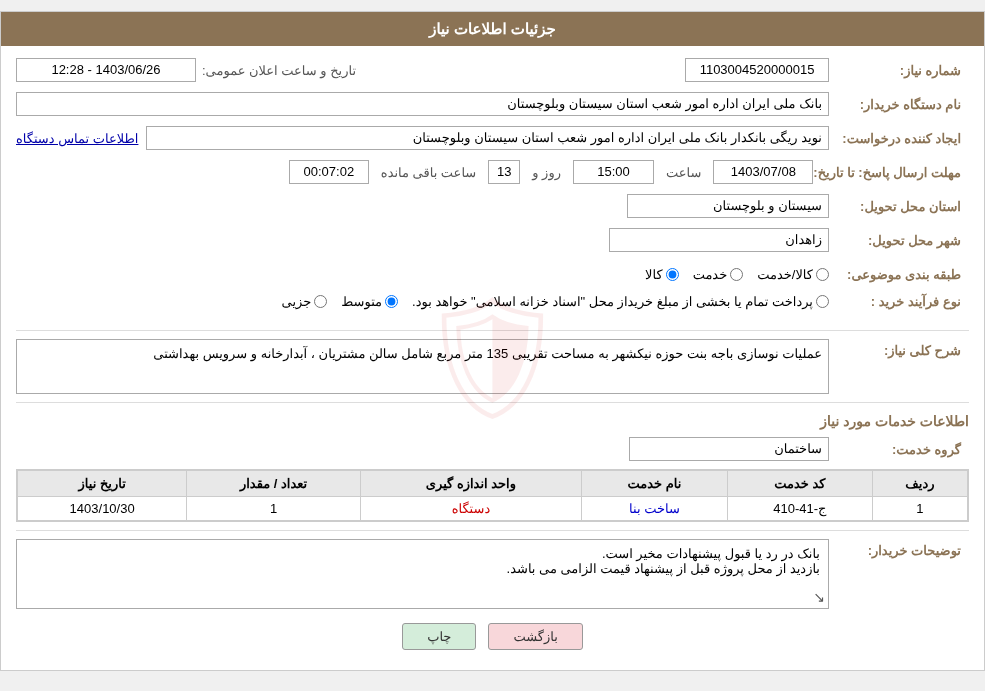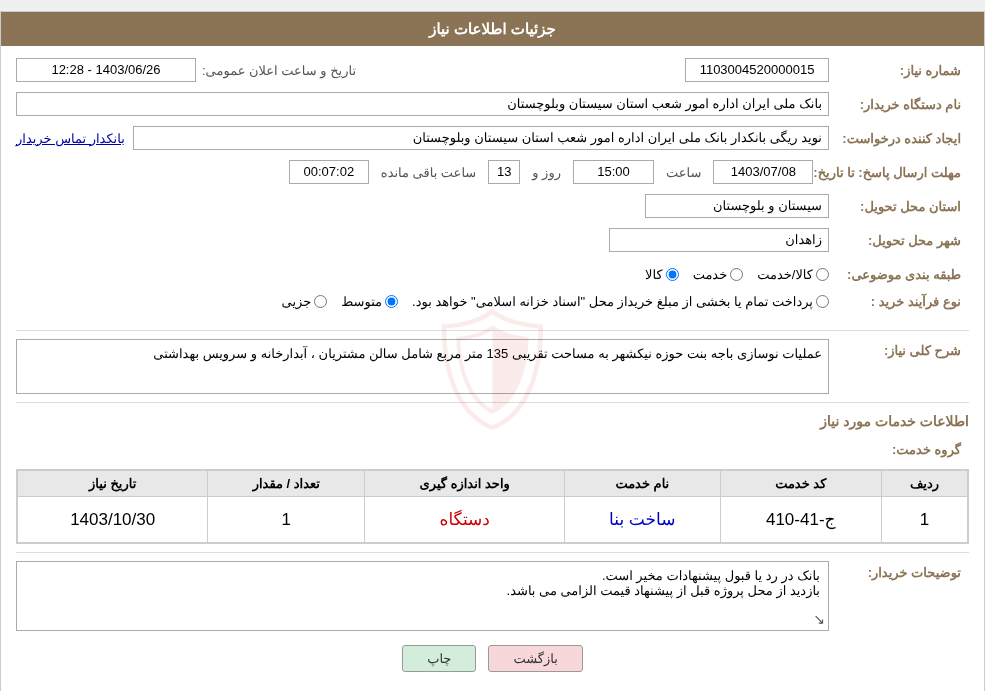--- a/index.html
+++ b/index.html
@@ -115,23 +115,23 @@
     }
     table th {
       background: #e8e8e8;
       border: 1px solid #ccc;
       padding: 5px 8px;
       text-align: center;
       font-size: 13px;
     }
     table td {
       border: 1px solid #ccc;
-      padding: 12px 8px;
+      padding: 4px 8px;
       text-align: center;
-      font-size: 17px;
+      font-size: 13px;
     }
     .td-red { color: #cc0000; }
     .td-blue { color: #0000cc; }
     .notes-area {
       border: 1px solid #aaa;
       background: #fff;
       padding: 6px 8px;
       min-height: 70px;
       font-size: 13px;
       direction: rtl;
@@ -217,21 +217,21 @@
       <div class="label-col">نام دستگاه خریدار:</div>
       <div class="value-col">
         <div class="input-box input-full">بانک ملی ایران اداره امور شعب استان سیستان وبلوچستان</div>
       </div>
     </div>
 
     <div class="form-row">
       <div class="label-col">ایجاد کننده درخواست:</div>
       <div class="value-col" style="gap:8px;">
         <div class="input-box" style="flex:1;">نوید ریگی بانکدار بانک ملی ایران اداره امور شعب استان سیستان وبلوچستان</div>
-        <span class="link-text">بانکدار تماس خریدار</span>
+        <span class="link-text">اطلاعات تماس دستگاه</span>
       </div>
     </div>
 
     <div class="form-row">
       <div class="label-col">مهلت ارسال پاسخ: تا تاریخ:</div>
       <div class="value-col">
         <div class="inline-row">
           <div class="input-box" style="width:100px; text-align:center;">1403/07/08</div>
           <span class="inline-label">ساعت</span>
           <div class="input-box" style="width:81px; text-align:center;">15:00</div>
@@ -239,21 +239,21 @@
           <div class="input-box" style="width:32px; text-align:center;">13</div>
           <span class="inline-label">ساعت باقی مانده</span>
           <div class="input-box" style="width:80px; text-align:center;">00:07:02</div>
         </div>
       </div>
     </div>
 
     <div class="form-row">
       <div class="label-col">استان محل تحویل:</div>
       <div class="value-col">
-        <div class="input-box" style="width:184px;">سیستان و بلوچستان</div>
+        <div class="input-box" style="width:202px;">سیستان و بلوچستان</div>
       </div>
     </div>
 
     <div class="form-row">
       <div class="label-col">شهر محل تحویل:</div>
       <div class="value-col">
         <div class="input-box" style="width:220px;">زاهدان</div>
       </div>
     </div>
 
@@ -305,20 +305,23 @@
         <div class="desc-box">عملیات نوسازی باجه بنت حوزه نیکشهر به مساحت تقریبی 135 متر مربع شامل سالن مشتریان ، آبدارخانه و سرویس بهداشتی</div>
       </div>
     </div>
 
     <div class="section-divider"></div>
 
     <div class="section-title">اطلاعات خدمات مورد نیاز</div>
 
     <div class="form-row">
       <div class="label-col">گروه خدمت:</div>
+      <div class="value-col">
+        <div class="input-box" style="width:200px;">ساختمان</div>
+      </div>
     </div>
 
     <div class="table-wrap">
       <table>
         <thead>
           <tr>
             <th>ردیف</th>
             <th>کد خدمت</th>
             <th>نام خدمت</th>
             <th>واحد اندازه گیری</th>

